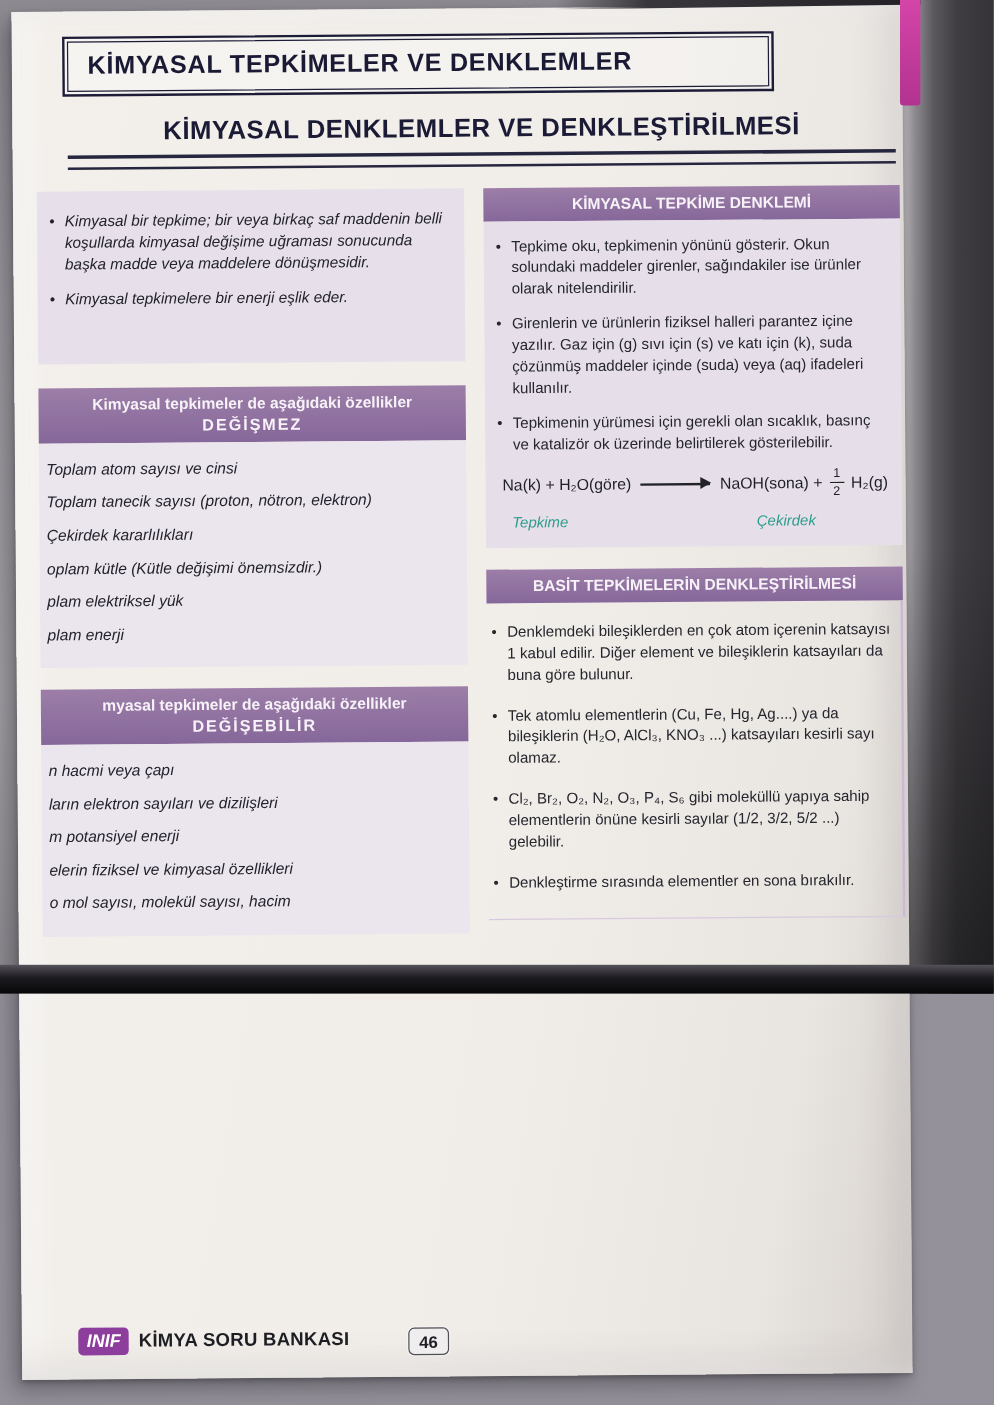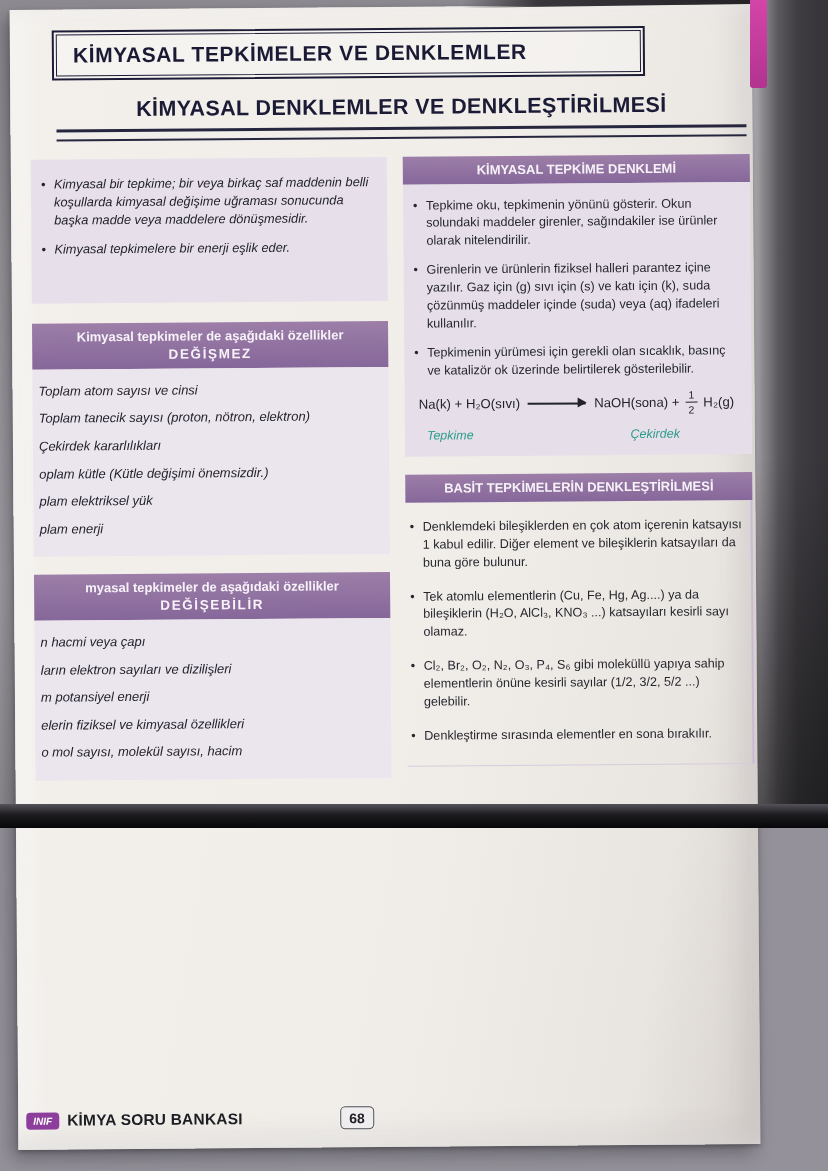--- a/index.html
+++ b/index.html
@@ -79,21 +79,21 @@
   .labels-row{display:flex;justify-content:space-between;
     padding:10px 62px 6px 12px;color:#2d9c8d;font-style:italic;font-size:12.5px;}
   .denk-section{margin-top:18px;}
   .denk-body{padding:16px 8px 4px 4px;font-size:12.6px;color:#26262e;
     border-right:2px solid #cbbad4;border-bottom:1.5px solid #d8cade;}
   .denk-body .bullet{margin-bottom:16px;}
 
   
   .footer-row{position:absolute;left:8px;bottom:20px;display:flex;align-items:center;gap:8px;}
   .badge{background:#8d3e9c;color:#ffffff;font-weight:bold;font-style:italic;
-    font-size:10px;padding:3px 7px;border-radius:4px;}
+    font-size:15px;padding:3px 7px;border-radius:4px;margin-left:39px;}
   .series{font-weight:bold;font-size:15.5px;color:#1d1d24;letter-spacing:.2px;}
   .pagenum-box{position:absolute;left:322px;bottom:18px;border:1.6px solid #4e4e55;
     border-radius:5px;padding:2.5px 8px;font-weight:bold;font-size:14px;color:#1e1e24;
     background:#efedee;box-shadow:0 0 0 1px rgba(255,255,255,.4);}
 </style>
 </head>
 <body>
 
 <div class="stage">
   <div class="top-dark-wedge"></div>
@@ -156,21 +156,21 @@
       <div class="col-right">
 
         <div class="section">
           <div class="sec-header">KİMYASAL TEPKİME DENKLEMİ</div>
           <div class="tepkime-body">
             <div class="bullet">Tepkime oku, tepkimenin yönünü gösterir. Okun solundaki maddeler girenler, sağındakiler ise ürünler olarak nitelendirilir.</div>
             <div class="bullet">Girenlerin ve ürünlerin fiziksel halleri parantez içine yazılır. Gaz için (g) sıvı için (s) ve katı için (k), suda çözünmüş maddeler içinde (suda) veya (aq) ifadeleri kullanılır.</div>
             <div class="bullet">Tepkimenin yürümesi için gerekli olan sıcaklık, basınç ve katalizör ok üzerinde belirtilerek gösterilebilir.</div>
 
             <div class="equation-row">
-              <span>Na(k) + H₂O(sıvı)</span>
+              <span>Na(k) + H₂O(göre)</span>
               <span class="eq-arrow"></span>
               <span>NaOH(sona) +</span>
               <span class="eq-frac">
                 <span class="num">1</span>
                 <span class="den">2</span>
               </span>
               <span>H₂(g)</span>
             </div>
 
             <div class="labels-row">
@@ -190,18 +190,18 @@
           </div>
         </div>
 
       </div>
     </div>
 
     <div class="footer-row">
       <span class="badge">INIF</span>
       <span class="series">KİMYA SORU BANKASI</span>
     </div>
-    <div class="pagenum-box">68</div>
+    <div class="pagenum-box">46</div>
 
   </div>
 
   <div class="bottom-band"></div>
 </div>
 
 </body></html>

